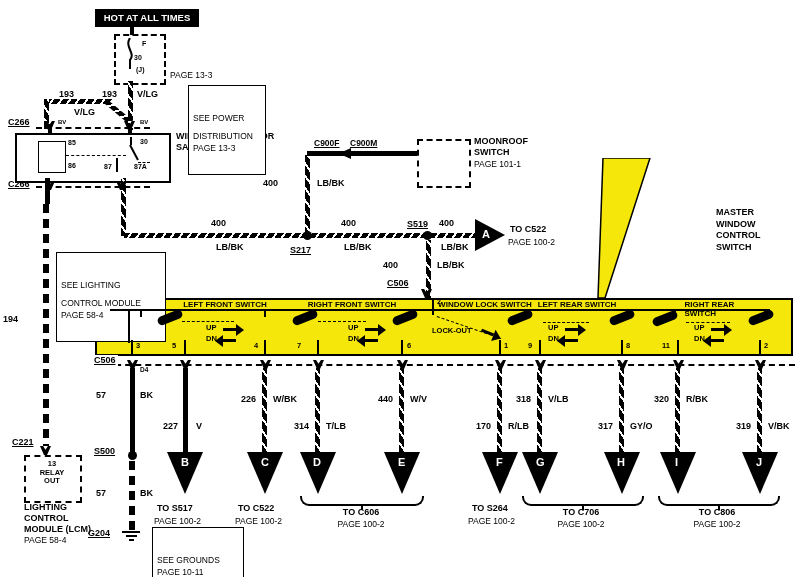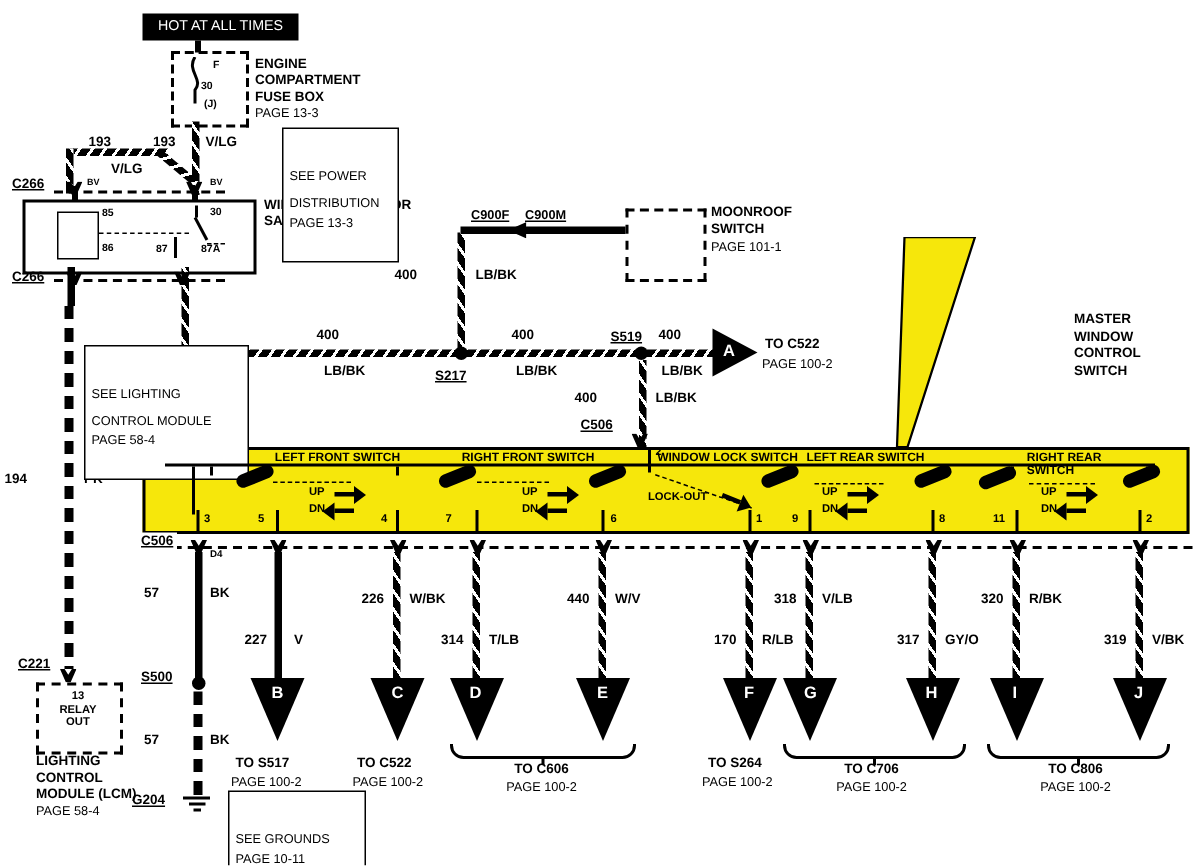--- a/index.html
+++ b/index.html
@@ -9,21 +9,21 @@
   .reg{font-weight:normal}
   .u{text-decoration:underline}
   .s85{font-size:8.5px;line-height:10px}
   .s8{font-size:8px;line-height:9px}
   .s75{font-size:7.5px;line-height:8.5px}
   .s7{font-size:7px;line-height:8px}
   .s65{font-size:6.5px;line-height:7px}
   .s6{font-size:6px;line-height:7px}
   .ctr{transform:translateX(-50%)}
   .rt{text-align:right;width:36px}
-  .banner{position:absolute;background:#000;color:#fff;font-weight:normal;font-size:9.5px;
+  .banner{position:absolute;background:#000;color:#fff;font-weight:bold;font-size:9.5px;
           text-align:center;line-height:18px}
   .box{position:absolute;border:1.5px solid #000;background:#fff;padding:21px 4px;z-index:2}
   .dbox{position:absolute;border:2px dashed #000}
   .dash{position:absolute;border-top:2px dashed #000;height:0}
   .sw{position:absolute;background:#000}
   .hvw{position:absolute;width:5px;background:repeating-linear-gradient(55deg,#000 0 5px,#fff 5px 7px)}
   .hhw{position:absolute;height:5px;background:repeating-linear-gradient(125deg,#000 0 5px,#fff 5px 7px)}
   .dvw{position:absolute;width:6px;background:repeating-linear-gradient(to bottom,#000 0 9px,#fff 9px 15px)}
   .dot{position:absolute;width:9px;height:9px;border-radius:50%;background:#000;z-index:2}
   .y{position:absolute;width:11px;height:9px;background:#000;z-index:2;
@@ -57,23 +57,20 @@
 
   <div class="banner" style="left:95px;top:9px;width:104px;height:18px">HOT AT ALL TIMES</div>
   <div class="sw" style="left:130px;top:27px;width:4px;height:8px"></div>
   <div class="dbox" style="left:114px;top:34px;width:48px;height:47px"></div>
   <svg style="left:122px;top:38px" width="16" height="32" viewBox="0 0 16 32">
     <path d="M8 0 C2 9 14 15 8 22 L8 31" fill="none" stroke="#000" stroke-width="2"></path>
   </svg>
   <span class="t s7" style="left:142px;top:40px">F</span>
   <span class="t s7" style="left:134px;top:54px">30</span>
   <span class="t s7" style="left:136px;top:66px">(J)</span>
-  <span class="t" style="left:170px;top:37px">ENGINE
-COMPARTMENT
-FUSE BOX</span>
   <span class="t s85 reg" style="left:170px;top:70px">PAGE 13-3</span>
 
   <div class="box" style="left:188px;top:85px;width:68px">
     <span style="font-size:8.5px;line-height:10px;white-space:pre-line">SEE POWER
 DISTRIBUTION</span>
     <span style="display:block;font-size:8.5px;font-weight:normal">PAGE 13-3</span>
   </div>
 
   <div class="hvw" style="left:128px;top:81px;height:49px"></div>
   <div class="hhw" style="left:46px;top:99px;width:66px"></div>
@@ -112,21 +109,21 @@
   <div class="dash" style="left:36px;top:186px;width:114px"></div>
   <div class="y" style="left:44px;top:181px"></div>
   <div class="y" style="left:116px;top:181px"></div>
 
   <div class="sw" style="left:45px;top:178px;width:5px;height:26px"></div>
   <div class="dvw" style="left:43px;top:204px;height:242px"></div>
   <span class="t rt" style="left:-6px;top:314px;width:24px">194</span>
   <span class="t" style="left:56px;top:314px">PK</span>
   <div class="hvw" style="left:121px;top:178px;height:58px"></div>
 
-  <div class="box" style="left:56px;top:230px;width:100px">
+  <div class="box" style="left:56px;top:252px;width:100px">
     <span style="font-size:8.5px;line-height:10.5px;white-space:pre-line">SEE LIGHTING
 CONTROL MODULE</span>
     <span style="display:block;font-size:8.5px;font-weight:normal">PAGE 58-4</span>
   </div>
 
   <div class="hhw" style="left:124px;top:233px;width:352px"></div>
   <span class="t rt" style="left:196px;top:218px;width:30px">400</span>
   <span class="t" style="left:216px;top:242px">LB/BK</span>
   <div class="dot" style="left:303px;top:231px"></div>
   <span class="t u" style="left:290px;top:245px">S217</span>

